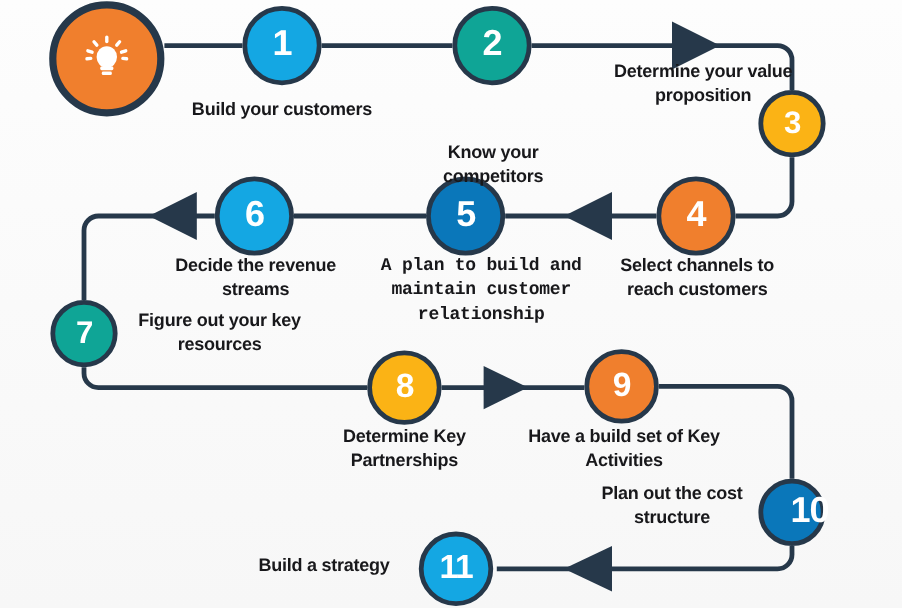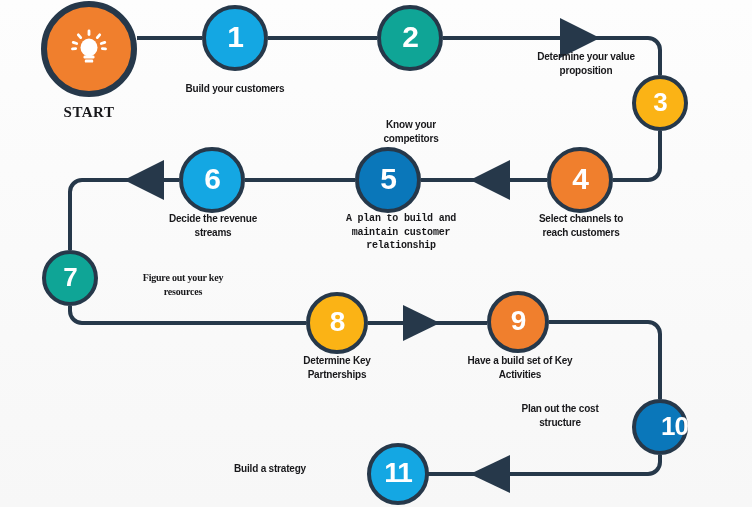--- a/index.html
+++ b/index.html
@@ -33,21 +33,21 @@
     letter-spacing:-1px;
   }
   .node.start{
     border-width:6px;
   }
   .label{
     position:absolute;
     text-align:center;
     font-weight:700;
     color:#18181b;
-    font-size:10px;
+    font-size:15px;
     line-height:1.35;
     letter-spacing:-0.2px;
     z-index:6;
     white-space:pre-line;
   }
   .start-caption{
     position:absolute;
     text-align:center;
     font-family:"Liberation Serif", serif;
     font-weight:700;
@@ -110,21 +110,20 @@
           <rect x="21.6" y="3.5" width="2.8" height="6.5" rx="1.4" transform="rotate(40 23 21.5)"></rect>
           <rect x="21.6" y="3.5" width="2.8" height="6.5" rx="1.4" transform="rotate(-40 23 21.5)"></rect>
           <rect x="21.6" y="3.5" width="2.8" height="6.5" rx="1.4" transform="rotate(72 23 21.5)"></rect>
           <rect x="21.6" y="3.5" width="2.8" height="6.5" rx="1.4" transform="rotate(-72 23 21.5)"></rect>
           <rect x="21.6" y="3.5" width="2.8" height="6" rx="1.4" transform="rotate(95 23 21.5)"></rect>
           <rect x="21.6" y="3.5" width="2.8" height="6" rx="1.4" transform="rotate(-95 23 21.5)"></rect>
         </g>
       </svg>
     </span>
   </div>
-  <div class="start-caption" style="left: 19px; top: 104px; width: 140px;">START</div>
 
   <div id="nodes-layer">
       <div class="node" style="left: 202px; top: 5px; width: 66px; height: 66px; background: rgb(20, 167, 227);">
         <span class="node-num" style="font-size: 30px;">1</span>
       </div>
       <div class="label" style="left: 150px; top: 82px; width: 170px;">Build your customers</div>
       <div class="node" style="left: 377px; top: 5px; width: 66px; height: 66px; background: rgb(15, 165, 150);">
         <span class="node-num" style="font-size: 30px;">2</span>
       </div>
       <div class="label" style="left: 343px; top: 72px; width: 136px; margin-top: 46px;">Know your
@@ -146,36 +145,36 @@
 maintain customer
 relationship</div>
       <div class="node" style="left: 179px; top: 147px; width: 66px; height: 66px; background: rgb(20, 167, 227);">
         <span class="node-num" style="font-size: 30px;">6</span>
       </div>
       <div class="label" style="left: 125px; top: 212px; width: 176px;">Decide the revenue
 streams</div>
       <div class="node" style="left: 42px; top: 250px; width: 56px; height: 56px; background: rgb(15, 165, 150);">
         <span class="node-num" style="font-size: 26px;">7</span>
       </div>
-      <div class="label" style="left: 101px; top: 271px; width: 164px; font-family: Liberation Serif, serif;">Figure out your key
+      <div class="label" style="left: 101px; top: 258px; width: 164px;">Figure out your key
 resources</div>
       <div class="node" style="left: 306px; top: 292px; width: 62px; height: 62px; background: rgb(251, 179, 21);">
         <span class="node-num" style="font-size: 28px;">8</span>
       </div>
       <div class="label" style="left: 258px; top: 354px; width: 158px; text-align: center;">Determine Key
 Partnerships</div>
       <div class="node" style="left: 487px; top: 291px; width: 62px; height: 62px; background: rgb(240, 127, 45);">
         <span class="node-num" style="font-size: 28px;">9</span>
       </div>
       <div class="label" style="left: 430px; top: 354px; width: 180px;">Have a build set of Key
 Activities</div>
       <div class="node" style="left: 632px; top: 399px; width: 56px; height: 56px; background: rgb(10, 119, 186);">
-        <span class="node-num" style="font-size: 26px; margin-left: 29px;">10</span>
+        <span class="node-num" style="font-size: 30px; margin-left: 29px;">10</span>
       </div>
       <div class="label" style="left: 487px; top: 402px; width: 146px;">Plan out the cost
 structure</div>
-      <div class="node" style="left: 367px; top: 443px; width: 62px; height: 62px; background: rgb(20, 167, 227);">
+      <div class="node" style="left: 349px; top: 443px; width: 62px; height: 62px; background: rgb(20, 167, 227);">
         <span class="node-num" style="font-size: 28px;">11</span>
       </div>
       <div class="label" style="left: 196px; top: 462px; width: 148px;">Build a strategy</div>
     </div>
 
 </div>
 
 </body></html>

